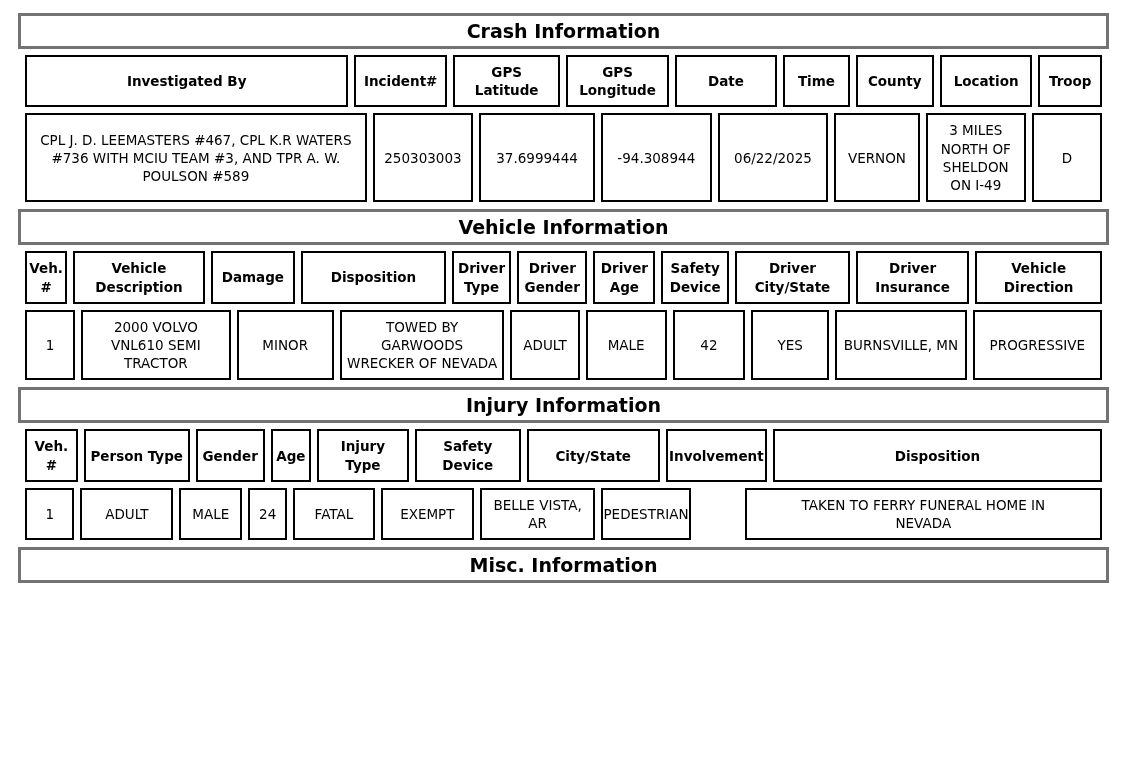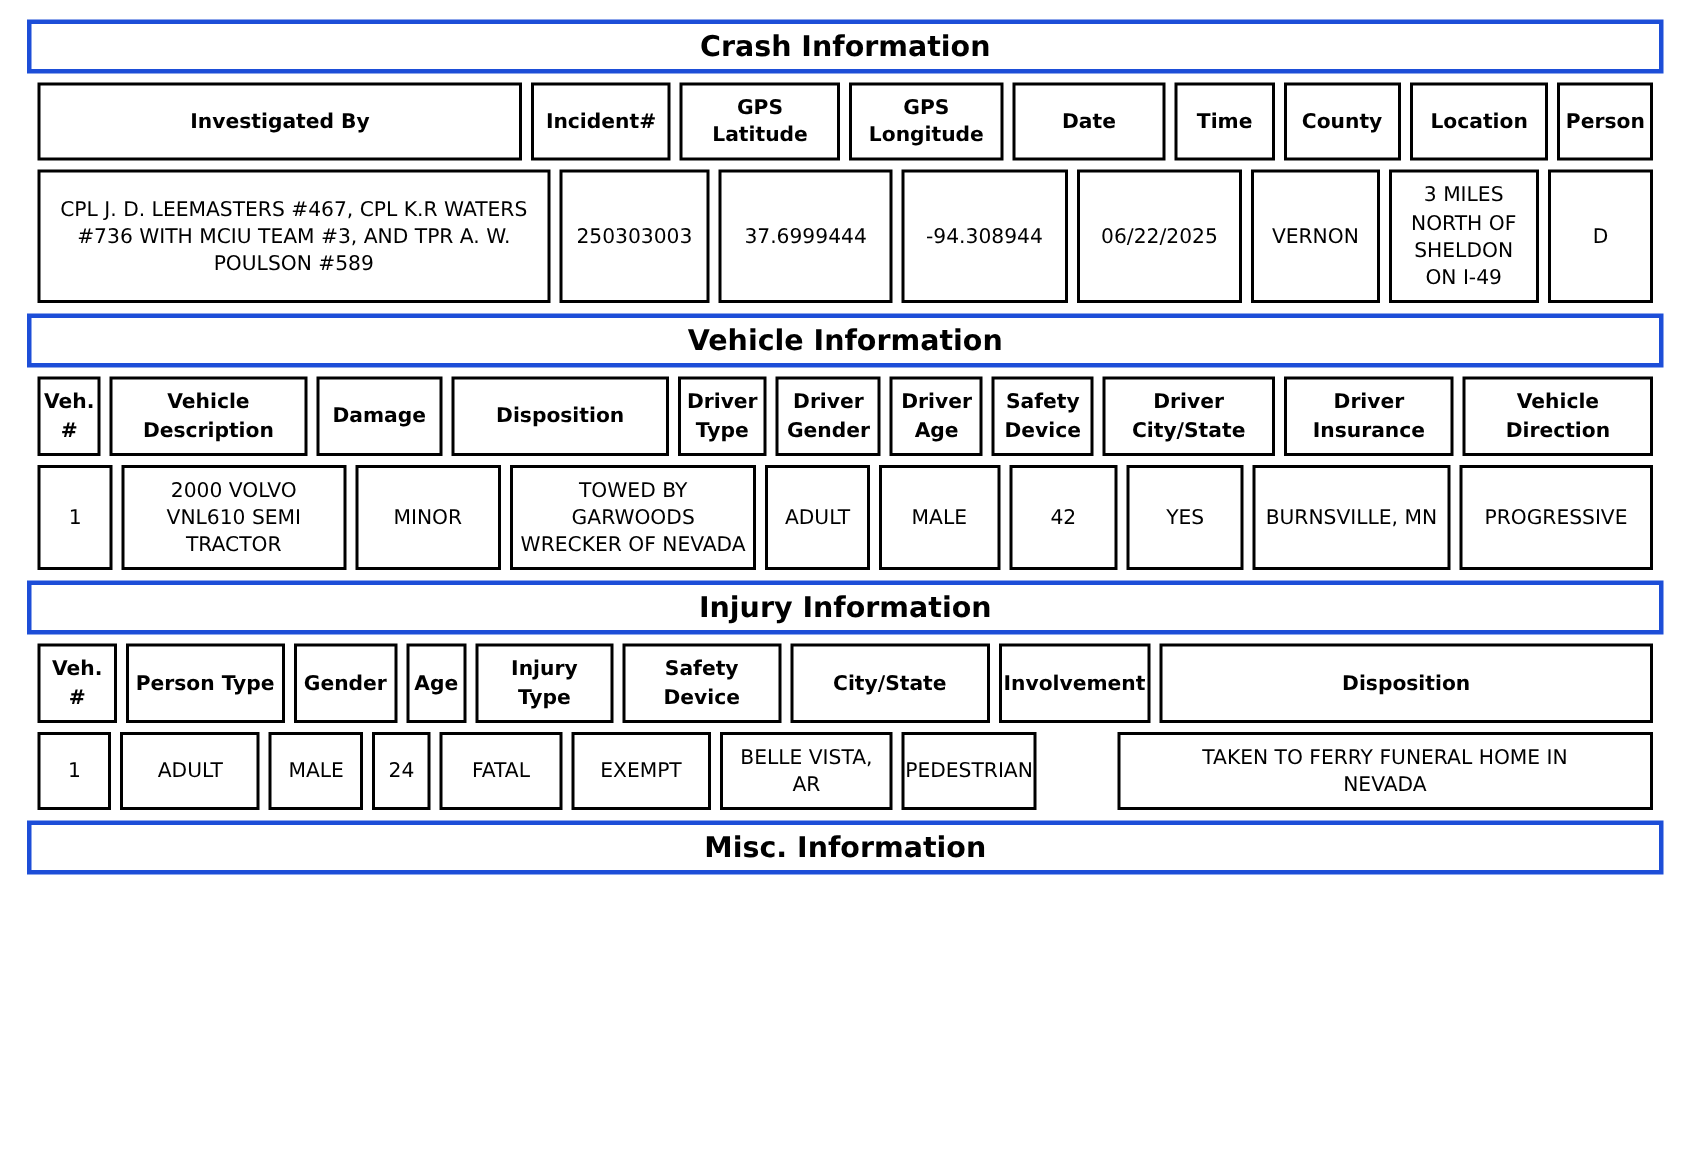--- a/index.html
+++ b/index.html
@@ -18,21 +18,21 @@
     overflow: hidden;
   }
   .report-title {
     text-align: center;
     font-size: 24px;
     font-weight: bold;
     margin: 16px 0 24px 0;
     letter-spacing: 0.2px;
   }
   .section-bar {
-    border: 3px solid #1d4ed8;
+    border: 3px solid #737373;
     text-align: center;
     font-weight: bold;
     font-size: 19px;
     padding: 4px 0;
     margin-top: 7px;
     background: #ffffff;
   }
   .trow {
     display: flex;
     align-items: stretch;
@@ -82,21 +82,21 @@
 
   <div class="trow header-row">
     <div class="cell" style="flex-grow:322">Investigated By</div>
     <div class="cell" style="flex-grow:85">Incident#</div>
     <div class="cell" style="flex-grow:100">GPS Latitude</div>
     <div class="cell" style="flex-grow:95">GPS Longitude</div>
     <div class="cell" style="flex-grow:95">Date</div>
     <div class="cell" style="flex-grow:58">Time</div>
     <div class="cell" style="flex-grow:70">County</div>
     <div class="cell" style="flex-grow:85">Location</div>
-    <div class="cell" style="flex-grow:55">Person</div>
+    <div class="cell" style="flex-grow:55">Troop</div>
   </div>
 
   <div class="trow data-row">
     <div class="cell" style="flex-grow:322">CPL J. D. LEEMASTERS #467, CPL K.R WATERS #736 WITH MCIU TEAM #3, AND TPR A. W. POULSON #589</div>
     <div class="cell" style="flex-grow:85">250303003</div>
     <div class="cell" style="flex-grow:100">37.6999444</div>
     <div class="cell" style="flex-grow:95">-94.308944</div>
     <div class="cell" style="flex-grow:95">06/22/2025</div>
     <div class="cell" style="flex-grow:70">VERNON</div>
     <div class="cell" style="flex-grow:85">3 MILES NORTH OF SHELDON ON I-49</div>

